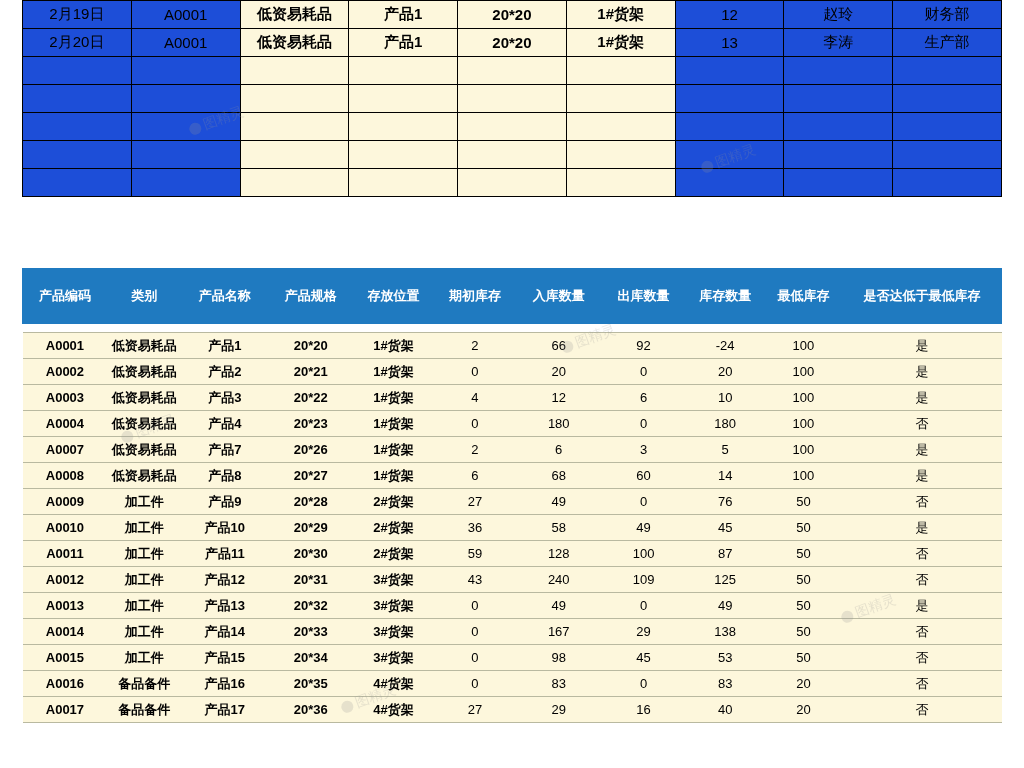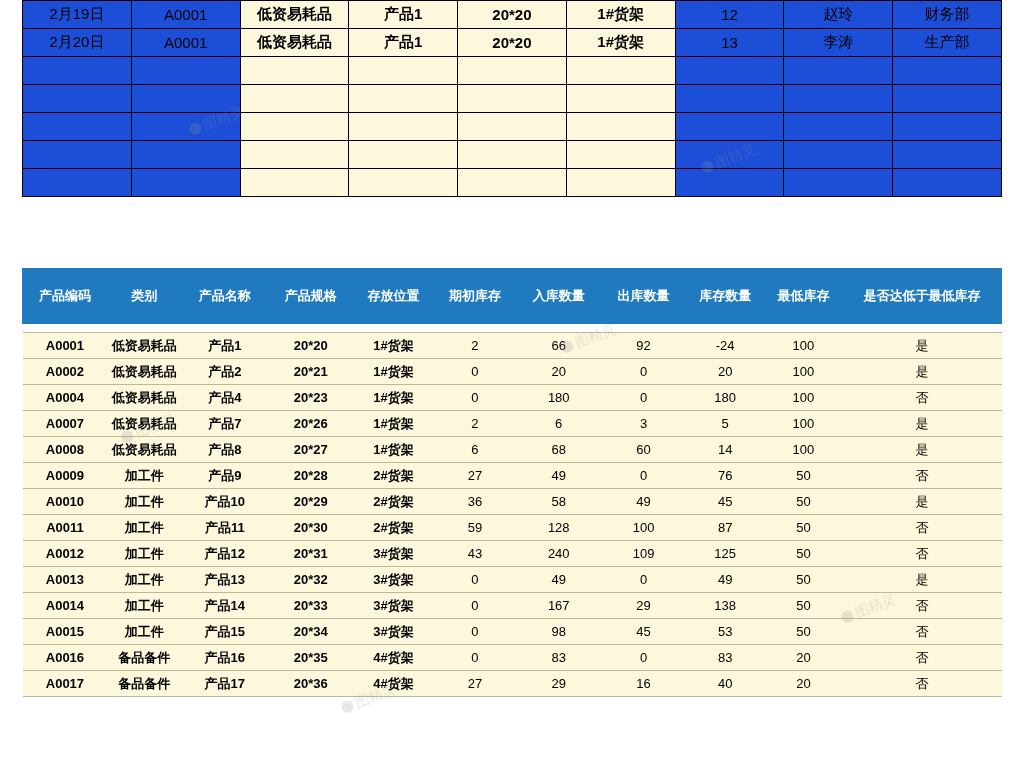--- a/index.html
+++ b/index.html
@@ -255,20 +255,33 @@
             <td class="b">20*21</td>
             <td class="b">1#货架</td>
             <td>0</td>
             <td>20</td>
             <td>0</td>
             <td>20</td>
             <td>100</td>
             <td>是</td>
           </tr>
           <tr>
+            <td class="b">A0003</td>
+            <td class="b">低资易耗品</td>
+            <td class="b">产品3</td>
+            <td class="b">20*22</td>
+            <td class="b">1#货架</td>
+            <td>4</td>
+            <td>12</td>
+            <td>6</td>
+            <td>10</td>
+            <td>100</td>
+            <td>是</td>
+          </tr>
+          <tr>
             <td class="b">A0004</td>
             <td class="b">低资易耗品</td>
             <td class="b">产品4</td>
             <td class="b">20*23</td>
             <td class="b">1#货架</td>
             <td>0</td>
             <td>180</td>
             <td>0</td>
             <td>180</td>
             <td>100</td>

